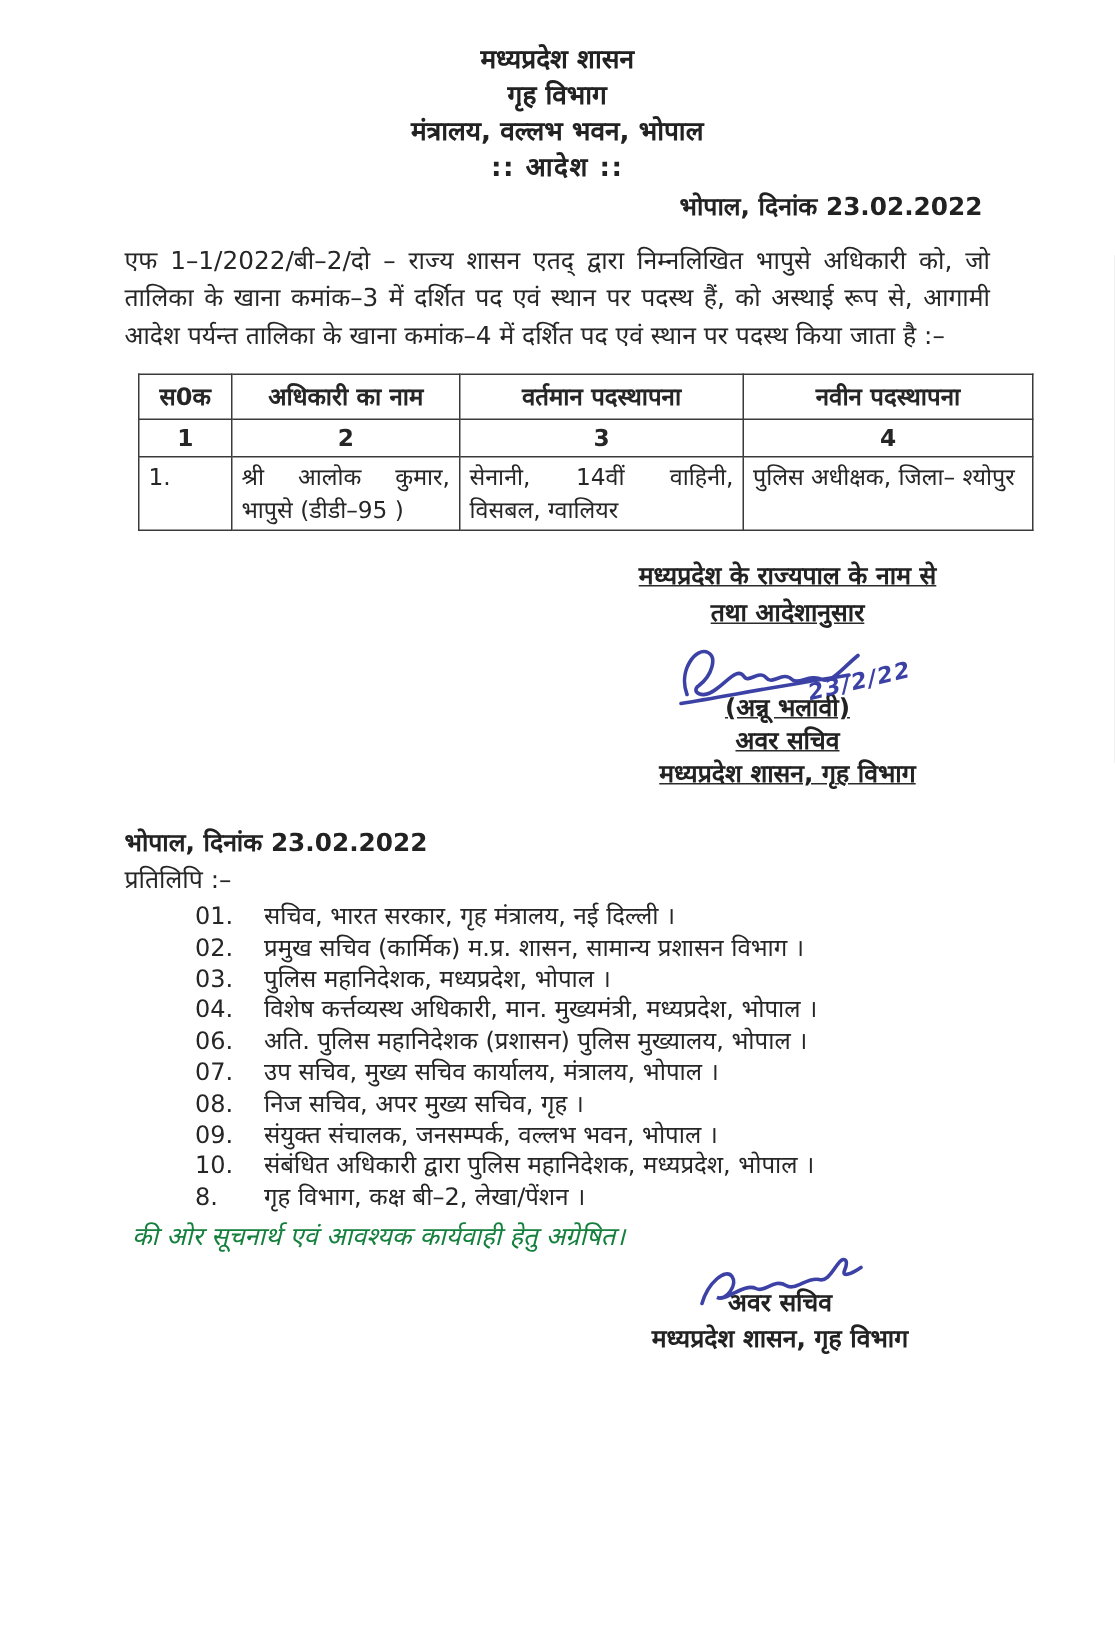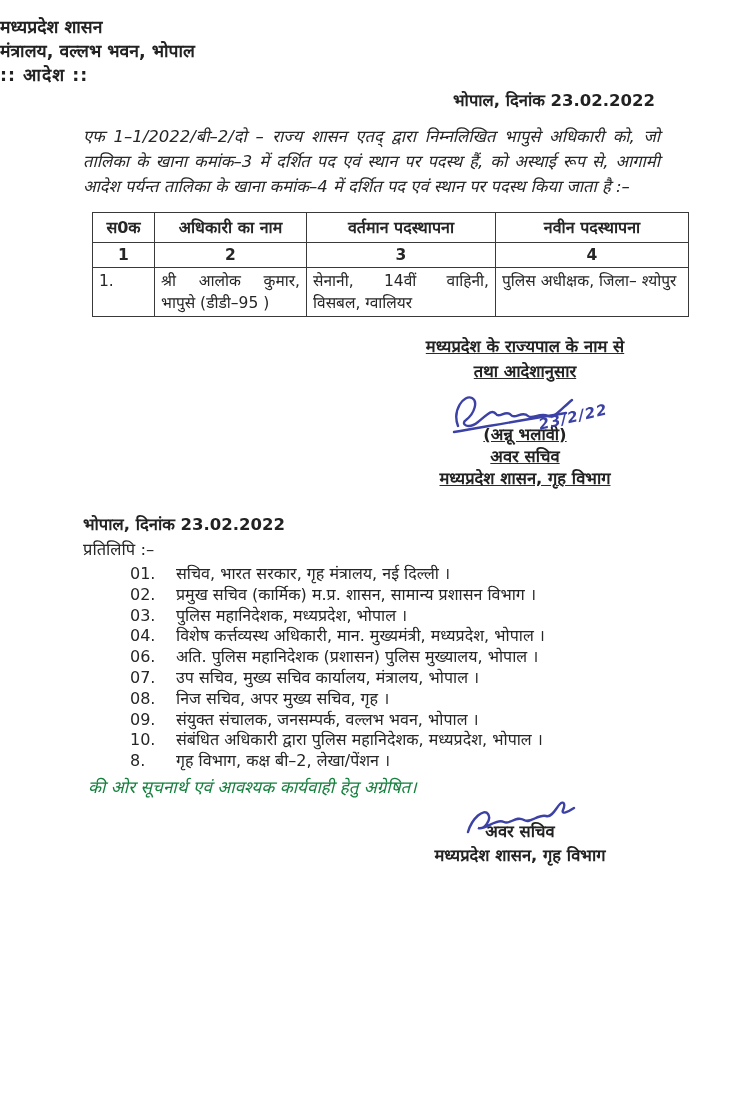--- a/index.html
+++ b/index.html
@@ -6,32 +6,32 @@
   .page{
     position:relative;
     width:743px;height:1100px;
     margin:0 auto;
     background:#ffffff;
     font-family:"DejaVu Sans",sans-serif;
     color:#2b2b2b;
     overflow:hidden;
   }
   
-  .letterhead{padding-top:15px;}
+  .letterhead{padding-top:28px;text-align:center;}
   .letterhead div{font-weight:bold;font-size:17.5px;line-height:24px;color:#222;}
   .order-title{letter-spacing:1px;}
   .dateline-top{
     text-align:right;padding-right:88px;margin-top:1px;
     font-weight:bold;font-size:16.5px;color:#222;
   }
   
   .order-para{
     margin:13px 83px 0 83px;
     font-size:16.5px;line-height:25px;
-    text-align:justify;color:#262626;font-style:italic;
+    text-align:justify;color:#262626;
   }
   
   .order-table{
     margin:13px 0 0 92px;
     width:560px;border-collapse:collapse;
     table-layout:fixed;
   }
   .order-table td{
     border:1.6px solid #3a3a3a;
     padding:2px 6px;vertical-align:top;
@@ -80,20 +80,21 @@
   .footer-sig .line{font-weight:bold;font-size:16.5px;line-height:24px;color:#222;}
   .ink{stroke:#3c41a5;stroke-width:2.4;fill:none;stroke-linecap:round;}
 </style>
 </head>
 <body>
 
 <div class="page">
 
   <div class="letterhead">
     <div>मध्यप्रदेश शासन</div>
+    <div>गृह विभाग</div>
     <div>मंत्रालय, वल्लभ भवन, भोपाल</div>
     <div class="order-title">:: आदेश ::</div>
   </div>
   <div class="dateline-top">भोपाल, दिनांक 23.02.2022</div>
 
   <p class="order-para">एफ 1–1/2022/बी–2/दो – राज्य शासन एतद् द्वारा निम्नलिखित भापुसे अधिकारी को, जो तालिका के खाना कमांक–3 में दर्शित पद एवं स्थान पर पदस्थ हैं, को अस्थाई रूप से, आगामी आदेश पर्यन्त तालिका के खाना कमांक–4 में दर्शित पद एवं स्थान पर पदस्थ किया जाता है :–</p>
 
   <table class="order-table">
     <tbody>
         <tr class="hdr">

